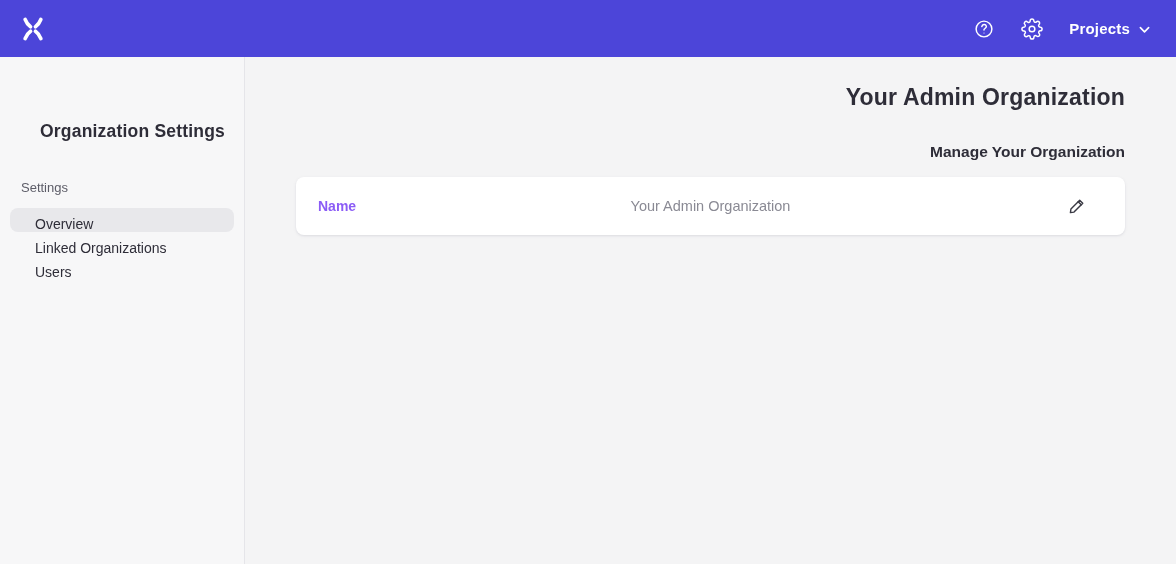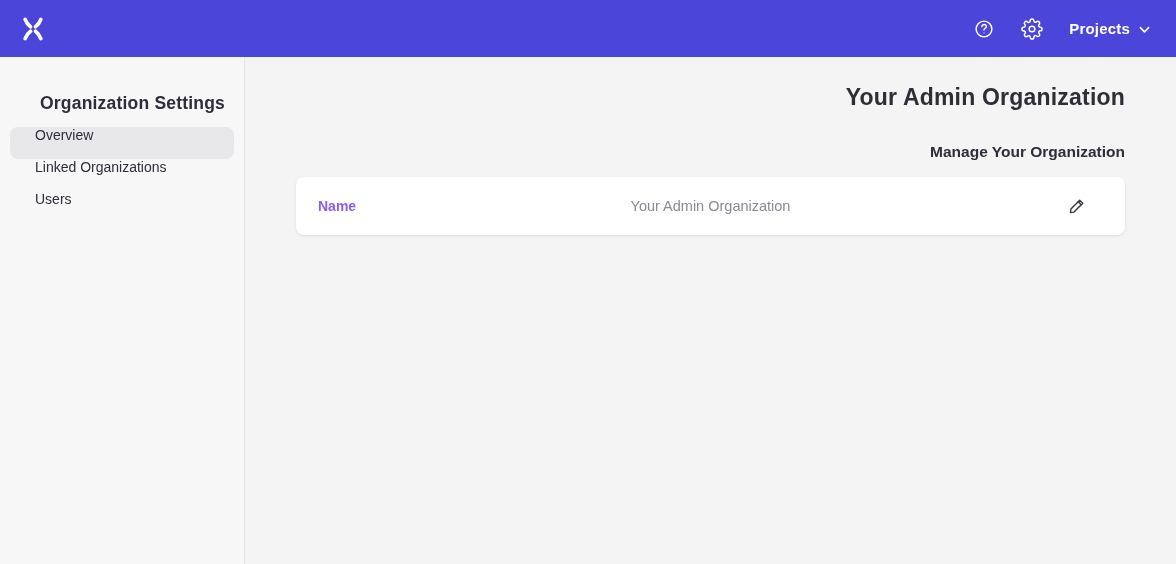--- a/index.html
+++ b/index.html
@@ -14,25 +14,25 @@
   .header-right { margin-left:auto; display:flex; align-items:center; gap:14px; }
   .icon-btn { width:34px; height:34px; display:flex; align-items:center; justify-content:center; background:none; border:none; cursor:pointer; color:#ffffff; padding:0; }
   .icon-btn svg { width:22px; height:22px; display:block; }
   .projects-btn { display:flex; align-items:center; gap:9px; color:#ffffff; font-size:15px; font-weight:700; background:none; border:none; cursor:pointer; margin-left:6px; font-family:inherit; letter-spacing:.2px; }
   .projects-btn svg { width:11px; height:8px; display:block; margin-top:2px; }
 
   
   .body { flex:1; display:flex; overflow:hidden; }
 
   
-  .sidebar { width:245px; flex-shrink:0; background:#f7f7f8; border-right:1px solid #e5e5e9; padding-top:36px; }
+  .sidebar { width:245px; flex-shrink:0; background:#f7f7f8; border-right:1px solid #e5e5e9; padding-top:64px; }
   .sidebar-title { padding-left:40px; font-size:17.5px; font-weight:700; color:#2e2d38; letter-spacing:.2px; }
   .sidebar-section-label { margin-top:38px; padding-left:21px; font-size:13px; color:#5d5d68; }
   .nav { margin-top:13px; padding:0 10px; display:flex; flex-direction:column; }
-  .nav-item { height:32px; display:flex; align-items:flex-start; padding-left:25px; border-radius:8px; font-size:14px; color:#2e2d38; cursor:pointer; }
+  .nav-item { height:24px; display:flex; align-items:flex-end; padding-left:25px; border-radius:8px; font-size:14px; color:#2e2d38; cursor:pointer; }
   .nav-item.selected { background:#e8e8eb; }
 
   
   .main { flex:1; background:#f4f4f5; padding:0 51px;text-align:right; }
   .main-title { margin-top:26px; font-size:23px; line-height:28px; font-weight:700; color:#2e2d38; letter-spacing:.2px; }
   .section-title { margin-top:31px; font-size:15.5px; line-height:19px; font-weight:700; color:#2e2d38;margin-left:12px; }
   .card { margin-top:16px; height:58px; background:#ffffff; border-radius:8px; box-shadow:0 1px 2px rgba(40,40,70,.07), 0 1px 4px rgba(40,40,70,.05); display:flex; align-items:center; position:relative; padding:0 34px 0 22px; }
   .card-label { font-size:14px; font-weight:700; color:#8b5cf6; }
   .card-value { position:absolute; left:50%; transform:translateX(-50%); font-size:14.5px; color:#8a8a94; white-space:nowrap; }
   .edit-btn { margin-left:auto; width:28px; height:28px; background:none; border:none; cursor:pointer; color:#3a3a44; display:flex; align-items:center; justify-content:center; padding:0; }
@@ -81,20 +81,21 @@
           </svg>
         </span>
       </button>
     </div>
   </div>
 
   <div class="body">
 
     <div class="sidebar">
       <div class="sidebar-title">Organization Settings</div>
+      <div class="sidebar-section-label">Settings</div>
       <div class="nav">
         <div class="nav-item selected">
           <span>Overview</span>
         </div>
         <div class="nav-item">
           <span>Linked Organizations</span>
         </div>
         <div class="nav-item">
           <span>Users</span>
         </div>

